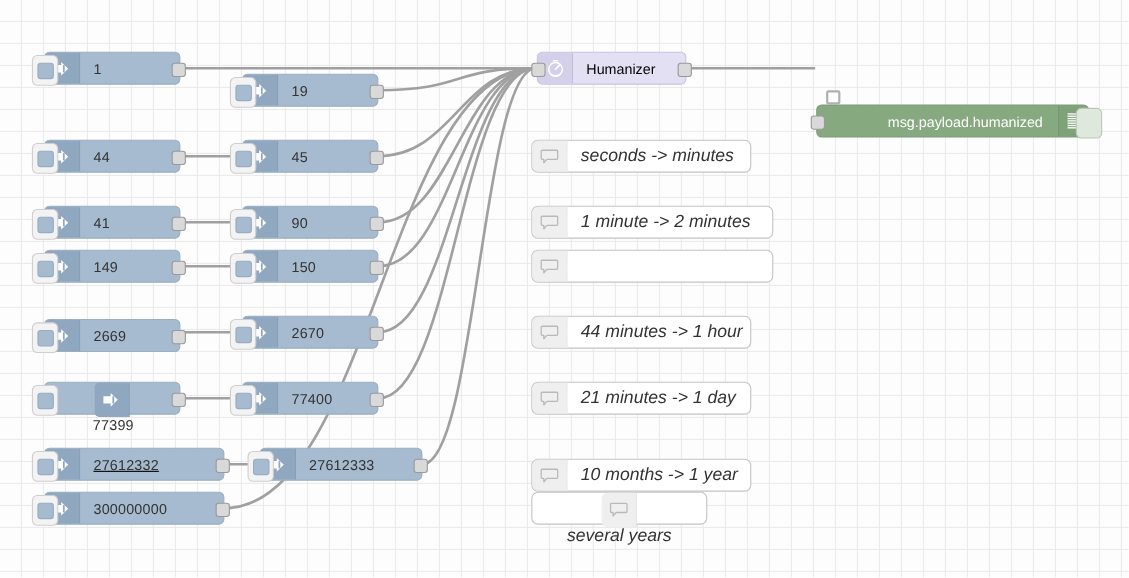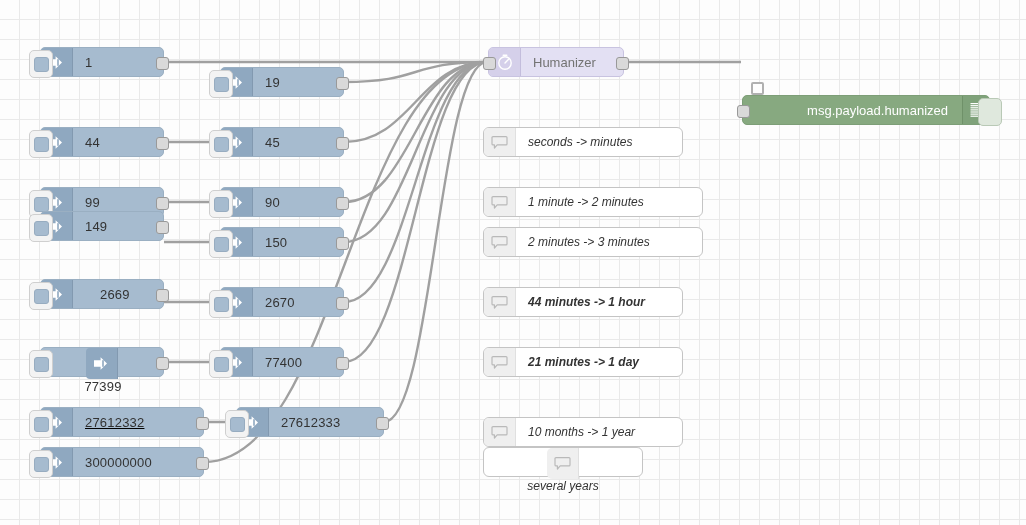--- a/index.html
+++ b/index.html
@@ -60,21 +60,21 @@
     height:30px;border-radius:5px;
     background:#e3e0f3;border:1px solid #c8c3e0;
     display:flex;align-items:center;
   }
   .humanizer .ico{
     width:31px;height:28px;flex:0 0 31px;
     background:#d5d0ea;border-right:1px solid #c3bddc;
     border-radius:4px 0 0 4px;
     display:flex;align-items:center;justify-content:center;
   }
-  .humanizer .lbl{flex:1;padding:0 12px;font-size:13px;color:#737373;white-space:nowrap;}
+  .humanizer .lbl{flex:1;padding:0 12px;font-size:13px;color:#000000;white-space:nowrap;}
 
   
   .debug{
     height:30px;border-radius:5px;
     background:#87a980;border:1px solid #7d9e77;
     display:flex;align-items:center;margin-top:48px;
   }
   .debug .lbl{
     flex:1;padding:0 14px 0 16px;font-size:13px;color:#fff;
     white-space:nowrap;text-align:right;
@@ -101,21 +101,21 @@
     background:#ffffff;border:1px solid #c4c4c4;
     display:flex;align-items:center;
   }
   .comment .ico{
     width:31px;height:28px;flex:0 0 31px;
     background:#efefef;border-right:1px solid #e0e0e0;
     border-radius:5px 0 0 5px;
     display:flex;align-items:center;justify-content:center;
   }
   .comment .lbl{
-    flex:1;padding:0 12px;font-size:12px;color:#333;
+    flex:1;padding:0 12px;font-size:16px;color:#333;
     font-style:italic;white-space:nowrap;
   }
 </style>
 </head>
 <body>
 
 <div id="canvas">
 
   <svg id="wires" viewBox="0 0 1026 525" preserveAspectRatio="none">
       <path d="M 164 62 C 341.65 62 309.35 62 487 62" fill="none" stroke="#a0a0a0" stroke-width="2.4"></path>
@@ -192,37 +192,37 @@
       <div class="node inject" style="left: 40px; top: 187px; width: 124px;">
         <div class="btn">
           <i></i>
         </div>
         <div class="ico">
           <svg width="17" height="17" viewBox="0 0 17 17">
             <path d="M1 5.2h6.6V2.3l6.4 6.2-6.4 6.2v-2.9H1z" fill="#ffffff"></path>
             <rect x="9.2" y="5.2" width="1.6" height="6.6" fill="#8fa8c0"></rect>
           </svg>
         </div>
-        <div class="lbl">99</div>
+        <div class="lbl">41</div>
         <div class="port out"></div>
       </div>
       <div class="node inject" style="left: 220px; top: 187px; width: 124px;">
         <div class="btn">
           <i></i>
         </div>
         <div class="ico">
           <svg width="17" height="17" viewBox="0 0 17 17">
             <path d="M1 5.2h6.6V2.3l6.4 6.2-6.4 6.2v-2.9H1z" fill="#ffffff"></path>
             <rect x="9.2" y="5.2" width="1.6" height="6.6" fill="#8fa8c0"></rect>
           </svg>
         </div>
         <div class="lbl">90</div>
         <div class="port out"></div>
       </div>
-      <div class="node inject" style="left: 40px; top: 211px; width: 124px;">
+      <div class="node inject" style="left: 40px; top: 227px; width: 124px;">
         <div class="btn">
           <i></i>
         </div>
         <div class="ico">
           <svg width="17" height="17" viewBox="0 0 17 17">
             <path d="M1 5.2h6.6V2.3l6.4 6.2-6.4 6.2v-2.9H1z" fill="#ffffff"></path>
             <rect x="9.2" y="5.2" width="1.6" height="6.6" fill="#8fa8c0"></rect>
           </svg>
         </div>
         <div class="lbl">149</div>
@@ -234,21 +234,21 @@
         </div>
         <div class="ico">
           <svg width="17" height="17" viewBox="0 0 17 17">
             <path d="M1 5.2h6.6V2.3l6.4 6.2-6.4 6.2v-2.9H1z" fill="#ffffff"></path>
             <rect x="9.2" y="5.2" width="1.6" height="6.6" fill="#8fa8c0"></rect>
           </svg>
         </div>
         <div class="lbl">150</div>
         <div class="port out"></div>
       </div>
-      <div class="node inject" style="left: 40px; top: 279px; width: 124px; gap: 15px;">
+      <div class="node inject" style="left: 40px; top: 290px; width: 124px;">
         <div class="btn">
           <i></i>
         </div>
         <div class="ico">
           <svg width="17" height="17" viewBox="0 0 17 17">
             <path d="M1 5.2h6.6V2.3l6.4 6.2-6.4 6.2v-2.9H1z" fill="#ffffff"></path>
             <rect x="9.2" y="5.2" width="1.6" height="6.6" fill="#8fa8c0"></rect>
           </svg>
         </div>
         <div class="lbl">2669</div>
@@ -376,31 +376,30 @@
           </svg>
         </div>
         <div class="lbl">1 minute -&gt; 2 minutes</div>
       </div>
       <div class="node comment" style="left: 483px; top: 227px; width: 220px;">
         <div class="ico">
           <svg width="17" height="15" viewBox="0 0 17 15">
             <path d="M2 1.6h13c.6 0 1 .45 1 1v6.3c0 .55-.4 1-1 1H6.2L3.4 13v-3.1H2c-.6 0-1-.45-1-1V2.6c0-.55.4-1 1-1z" fill="none" stroke="#b9b9b9" stroke-width="1.2" stroke-linejoin="round"></path>
           </svg>
         </div>
-        <div class="lbl">2 minutes -&gt; 3 minutes</div>
-      </div>
-      <div class="node comment" style="left: 483px; top: 287px; width: 200px; font-weight: bold;">
+      </div>
+      <div class="node comment" style="left: 483px; top: 287px; width: 200px;">
         <div class="ico">
           <svg width="17" height="15" viewBox="0 0 17 15">
             <path d="M2 1.6h13c.6 0 1 .45 1 1v6.3c0 .55-.4 1-1 1H6.2L3.4 13v-3.1H2c-.6 0-1-.45-1-1V2.6c0-.55.4-1 1-1z" fill="none" stroke="#b9b9b9" stroke-width="1.2" stroke-linejoin="round"></path>
           </svg>
         </div>
         <div class="lbl">44 minutes -&gt; 1 hour</div>
       </div>
-      <div class="node comment" style="left: 483px; top: 347px; width: 200px; font-weight: bold;">
+      <div class="node comment" style="left: 483px; top: 347px; width: 200px;">
         <div class="ico">
           <svg width="17" height="15" viewBox="0 0 17 15">
             <path d="M2 1.6h13c.6 0 1 .45 1 1v6.3c0 .55-.4 1-1 1H6.2L3.4 13v-3.1H2c-.6 0-1-.45-1-1V2.6c0-.55.4-1 1-1z" fill="none" stroke="#b9b9b9" stroke-width="1.2" stroke-linejoin="round"></path>
           </svg>
         </div>
         <div class="lbl">21 minutes -&gt; 1 day</div>
       </div>
       <div class="node comment" style="left: 483px; top: 417px; width: 200px;">
         <div class="ico">
           <svg width="17" height="15" viewBox="0 0 17 15">

